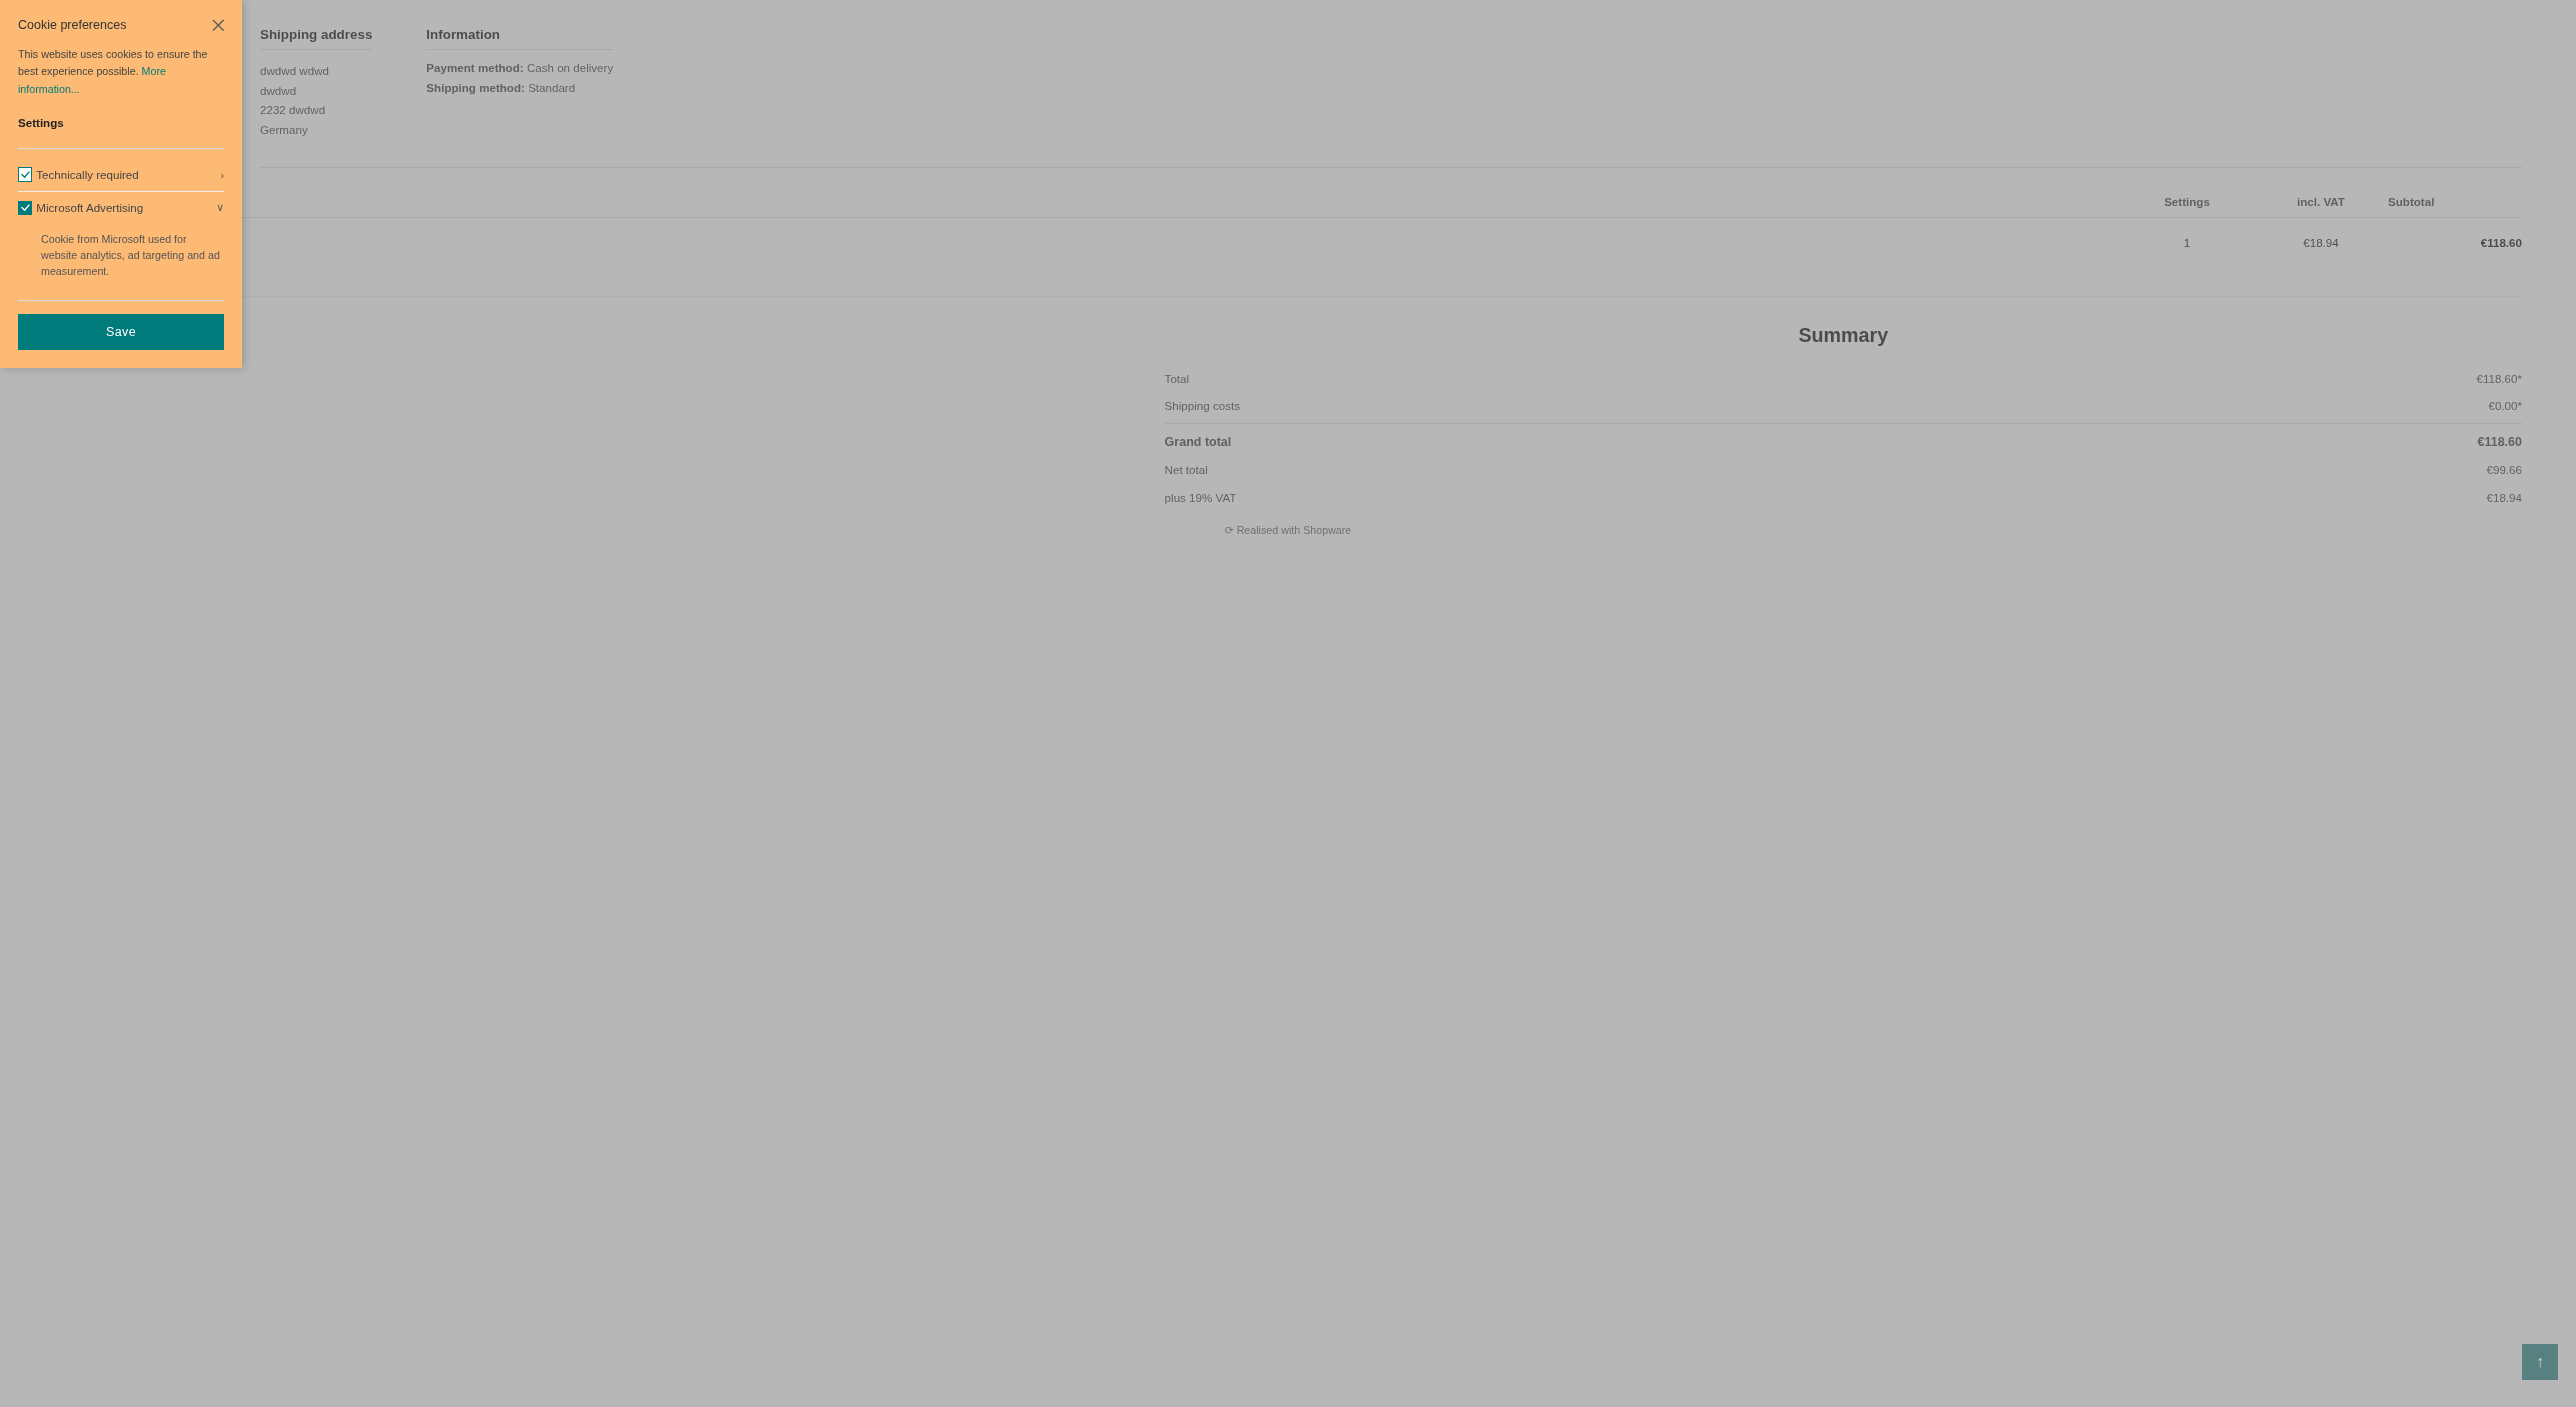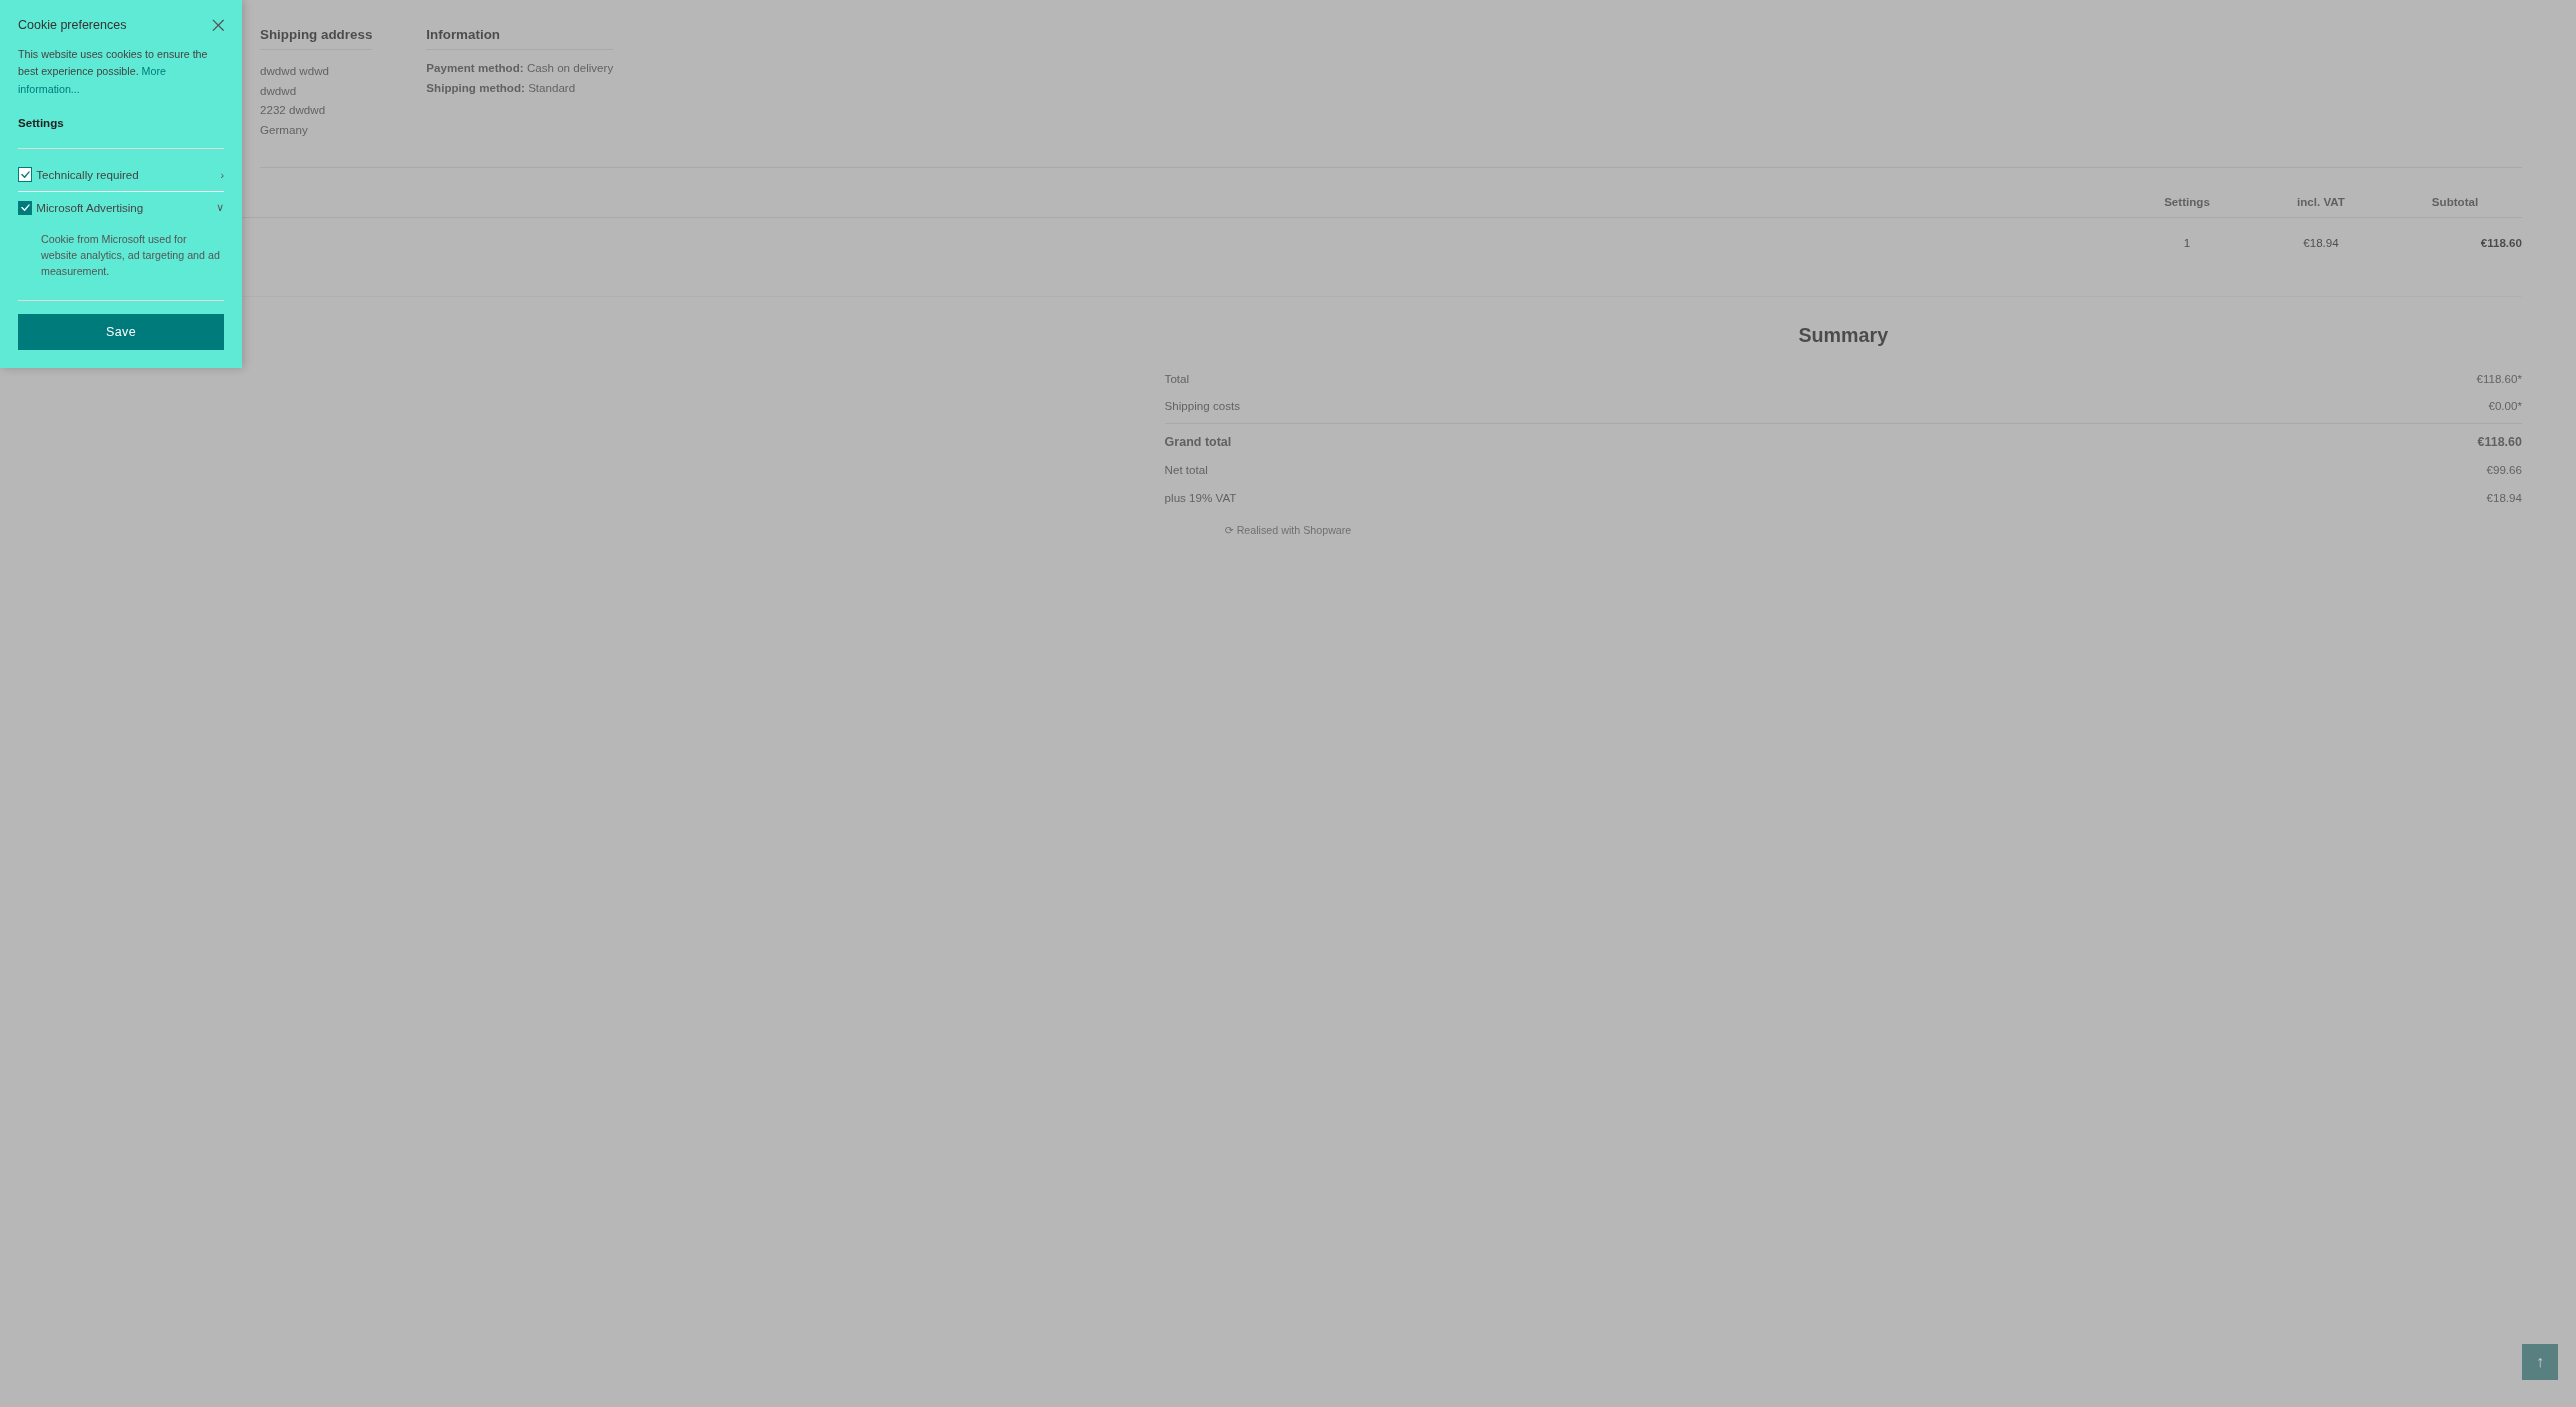--- a/index.html
+++ b/index.html
@@ -63,21 +63,21 @@
       margin-top: 18px;
     }
 
     .bg-page .th {
       font-size: 11.6px;
       font-weight: 600;
       color: #333;
       width: 134px;
       text-align: center;
     }
-    .bg-page .th:last-child { text-align: center; }
+    .bg-page .th:last-child { text-align: left; }
 
     .bg-page .product-row {
       display: flex;
       align-items: flex-start;
       padding: 18px 0;
       border-bottom: 0.9px solid #eee;
     }
 
     .bg-page .product-name {
       flex: 1;
@@ -159,21 +159,21 @@
       background: rgba(150, 150, 150, 0.5);
       z-index: 10;
     }
 
     
     .cookie-dialog {
       position: fixed;
       top: 0;
       left: 0;
       width: 242px;
-      background: #5eead4;
+      background: #fdba74;
       z-index: 20;
       box-shadow: 1.8px 0 9px rgba(0,0,0,0.2);
       display: flex;
       flex-direction: column;
       padding: 18px;
       min-height: 268px;
     }
 
     .cookie-header {
       display: flex;

